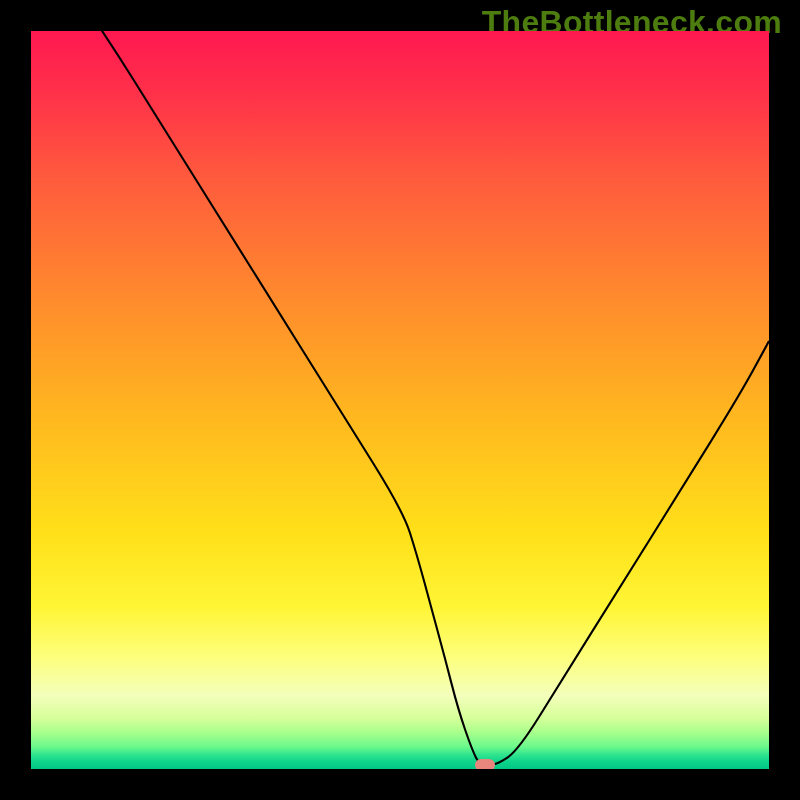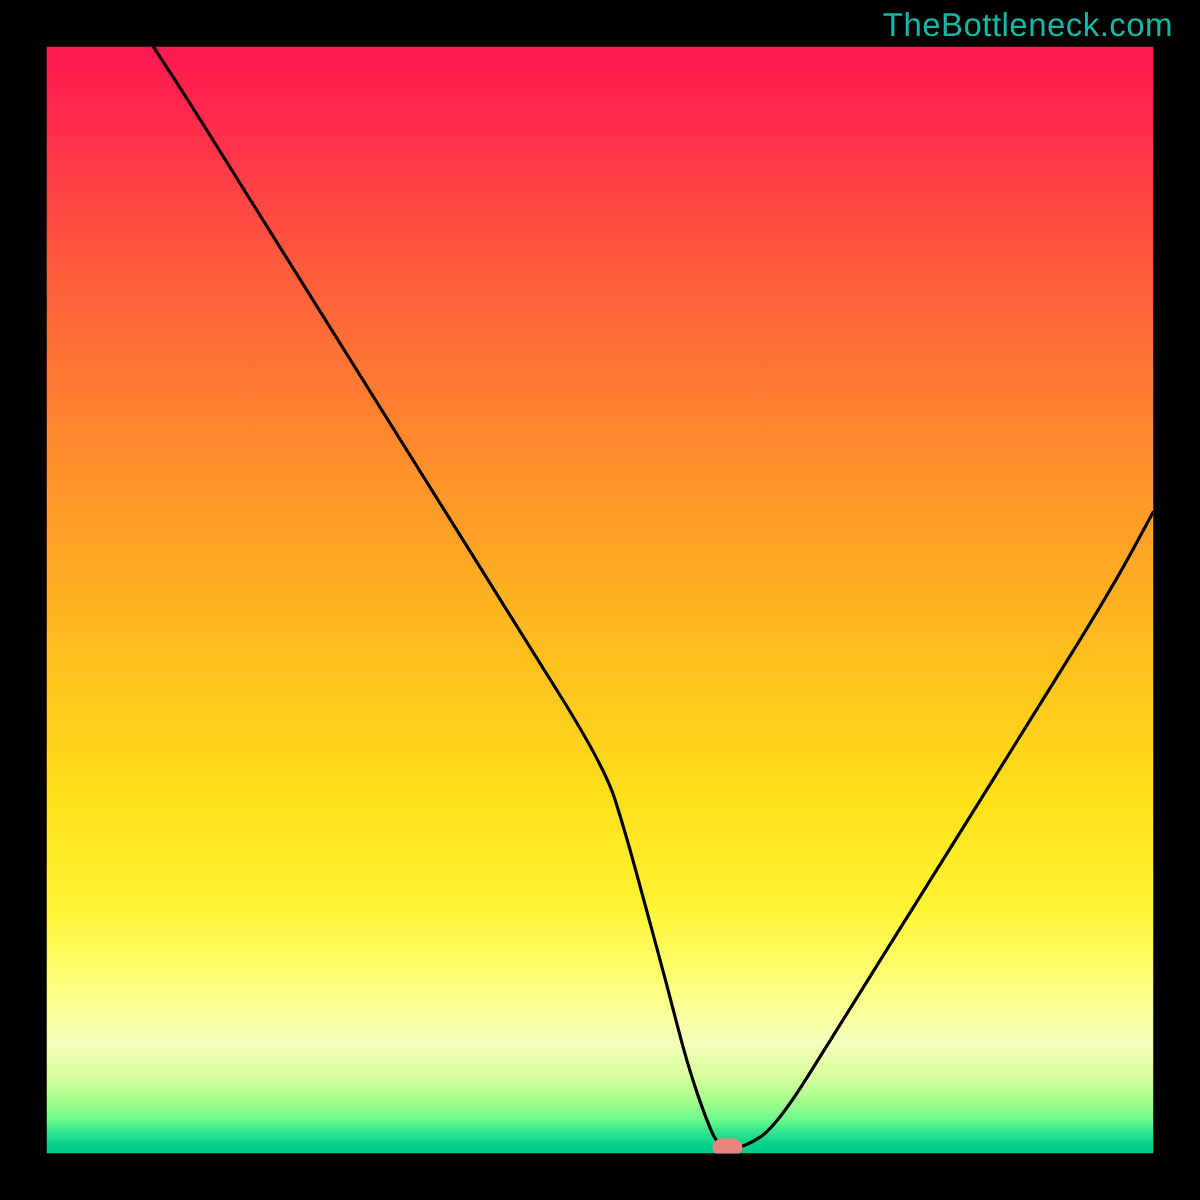--- a/index.html
+++ b/index.html
@@ -14,23 +14,23 @@
   .frame {
     position: relative;
     width: 800px;
     height: 800px;
     background: #000;
   }
   .watermark {
     position: absolute;
     top: 4px;
     right: 18px;
-    color: #14b8a6;
-    font-size: 22px;
-    font-weight: 400;
+    color: #4d7c0f;
+    font-size: 32px;
+    font-weight: 700;
     letter-spacing: 0.3px;
     user-select: none;
   }
   .plot-area {
     position: absolute;
     left: 31px;
     top: 31px;
     width: 738px;
     height: 738px;
     overflow: hidden;

